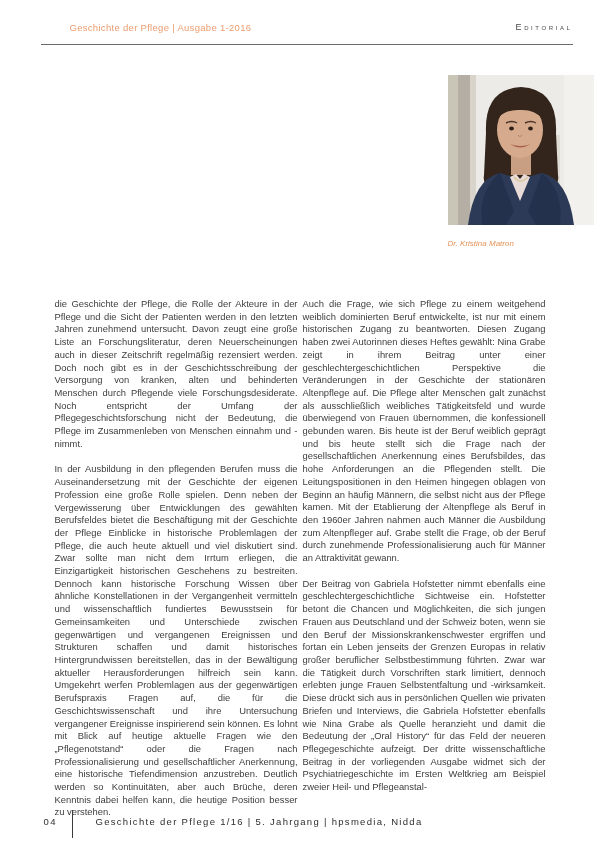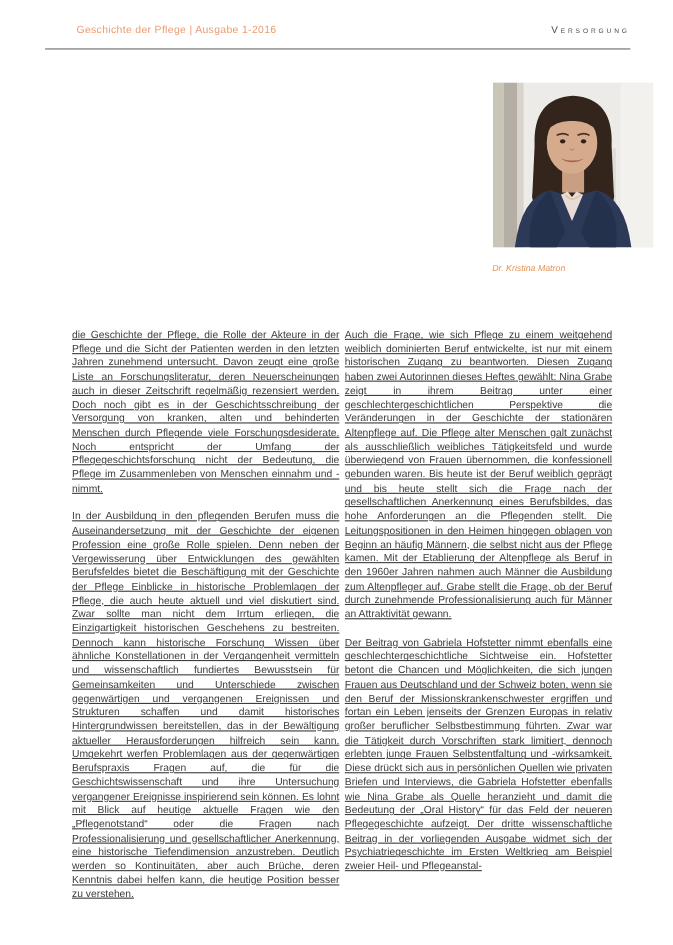--- a/index.html
+++ b/index.html
@@ -37,22 +37,22 @@
     font-size:8px;font-style:italic;
     color:#e59459;
   }
   .salutation{
     position:absolute;left:59px;top:254px;
     font-size:15.5px;font-style:italic;
     color:#ec9c6f;
     letter-spacing:.2px;
   }
   .columns{
-    position:absolute;left:55px;top:298px;width:497px;
-    display:flex;gap:5px;text-decoration:underline;
+    position:absolute;left:44px;top:298px;width:497px;
+    display:flex;gap:5px;
   }
   .col{width:243px;}
   .col p{
     margin:0 0 13px 0;
     font-size:9.4px;line-height:12.7px;
     text-align:justify;
     color:#3d3d3d;
   }
   .page-footer{
     position:absolute;left:0;right:0;top:812px;height:30px;
@@ -68,21 +68,21 @@
   .imprint{
     position:absolute;left:85px;top:4px;letter-spacing:1.3px;
   }
 </style>
 </head>
 <body>
 
 <div class="page">
 
   <div class="journal-title">Geschichte der Pflege | Ausgabe 1-2016</div>
-  <div class="section-label">Versorgung</div>
+  <div class="section-label">Editorial</div>
   <div class="header-rule"></div>
 
   <figure class="portrait">
     <svg viewBox="0 0 146 150" aria-hidden="true">
 
       <rect x="0" y="0" width="146" height="150" fill="#ecebe7"></rect>
       <rect x="0" y="0" width="10" height="150" fill="#c9c6b8"></rect>
       <rect x="10" y="0" width="12" height="150" fill="#b4aea4"></rect>
       <rect x="22" y="0" width="6" height="150" fill="#d8d4cb"></rect>
       <rect x="116" y="0" width="30" height="150" fill="#f2f1ee"></rect>
@@ -117,14 +117,19 @@
     <div class="col">
       <p>die Geschichte der Pflege, die Rolle der Akteure in der Pflege und die Sicht der Patienten werden in den letzten Jahren zunehmend  untersucht. Davon zeugt eine große Liste an Forschungsliteratur, deren Neuerscheinungen auch in dieser Zeitschrift regelmäßig rezensiert werden. Doch noch gibt es in der Geschichtsschreibung der Versorgung von kranken, alten und behinderten Menschen durch Pflegende viele Forschungsdesiderate. Noch entspricht der Umfang der Pflegegeschichtsforschung nicht der Bedeutung, die Pflege im Zusammenleben von Menschen einnahm und -nimmt.</p>
       <p>In der Ausbildung in den pflegenden Berufen muss die Auseinandersetzung mit der Geschichte der eigenen Profession eine große Rolle spielen.  Denn neben der Vergewisserung über Entwicklungen des gewählten Berufsfeldes bietet die Beschäftigung mit der Geschichte der Pflege Einblicke in historische Problemlagen der Pflege, die auch heute aktuell und viel diskutiert sind. Zwar sollte man nicht dem Irrtum erliegen, die Einzigartigkeit historischen Geschehens zu bestreiten. Dennoch kann historische Forschung  Wissen über ähnliche Konstellationen in der Vergangenheit vermitteln und wissenschaftlich fundiertes Bewusstsein für Gemeinsamkeiten und Unterschiede zwischen gegenwärtigen und vergangenen Ereignissen und Strukturen schaffen und damit historisches Hintergrundwissen bereitstellen, das in der Bewältigung aktueller Herausforderungen hilfreich sein kann. Umgekehrt werfen Problemlagen aus der gegenwärtigen Berufspraxis Fragen auf, die für die Geschichtswissenschaft und ihre Untersuchung vergangener Ereignisse inspirierend sein können. Es lohnt mit Blick auf heutige aktuelle Fragen wie den „Pflegenotstand“ oder die Fragen nach Professionalisierung und gesellschaftlicher Anerkennung, eine historische Tiefendimension anzustreben. Deutlich werden so Kontinuitäten, aber auch Brüche, deren Kenntnis dabei helfen kann, die heutige Position besser zu verstehen.</p>
     </div>
     <div class="col">
       <p>Auch die Frage, wie sich Pflege  zu einem weitgehend weiblich dominierten Beruf entwickelte, ist nur mit einem historischen Zugang zu beantworten. Diesen Zugang haben zwei Autorinnen dieses Heftes gewählt: Nina Grabe zeigt in ihrem Beitrag unter einer geschlechtergeschichtlichen  Perspektive die Veränderungen in der Geschichte der stationären Altenpflege auf. Die Pflege alter Menschen galt zunächst als ausschließlich weibliches Tätigkeitsfeld und wurde überwiegend von Frauen übernommen, die konfessionell gebunden waren. Bis heute ist der Beruf weiblich geprägt und bis heute stellt sich die Frage nach der gesellschaftlichen Anerkennung eines Berufsbildes, das hohe Anforderungen an die Pflegenden stellt. Die Leitungspositionen in den Heimen hingegen oblagen von Beginn an häufig Männern, die selbst nicht aus der Pflege kamen.  Mit der Etablierung der Altenpflege als Beruf in den 1960er Jahren nahmen auch Männer die Ausbildung zum Altenpfleger auf. Grabe stellt die Frage, ob der Beruf durch zunehmende Professionalisierung auch für Männer an Attraktivität gewann.</p>
       <p>Der Beitrag von Gabriela Hofstetter nimmt ebenfalls eine geschlechtergeschichtliche Sichtweise ein. Hofstetter betont die Chancen und Möglichkeiten, die sich jungen Frauen aus Deutschland und der Schweiz boten, wenn sie den Beruf der Missionskrankenschwester ergriffen und fortan ein Leben jenseits der Grenzen Europas in relativ großer beruflicher Selbstbestimmung führten. Zwar war die Tätigkeit durch Vorschriften stark limitiert, dennoch erlebten junge Frauen Selbstentfaltung und -wirksamkeit. Diese drückt sich aus in persönlichen Quellen wie privaten Briefen und Interviews, die Gabriela Hofstetter ebenfalls wie Nina Grabe als Quelle heranzieht und damit die Bedeutung der „Oral History“ für das Feld der neueren Pflegegeschichte aufzeigt. Der dritte wissenschaftliche Beitrag in der vorliegenden Ausgabe widmet sich der Psychiatriegeschichte im Ersten Weltkrieg am Beispiel zweier Heil- und Pflegeanstal-</p>
     </div>
   </div>
 
+  <div class="page-footer">
+    <span class="page-number">04</span>
+    <span class="footer-vbar"></span>
+    <span class="imprint">Geschichte der Pflege 1/16 | 5. Jahrgang | hpsmedia, Nidda</span>
+  </div>
 
 </div>
 
 </body></html>

